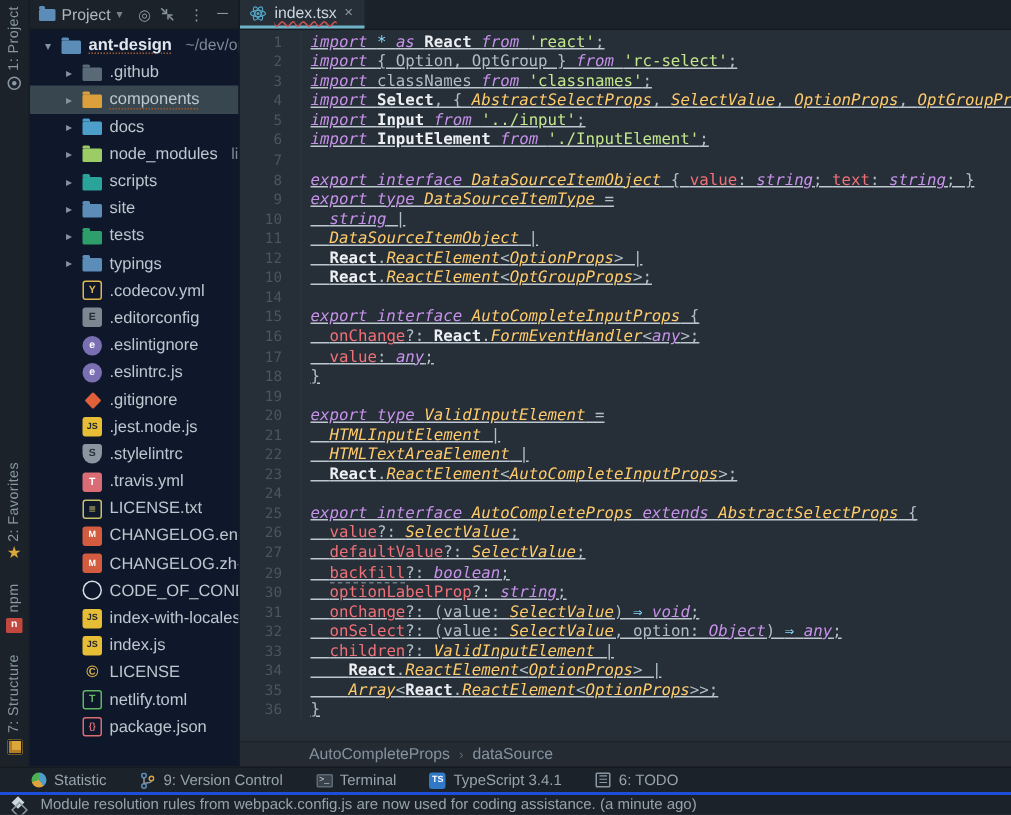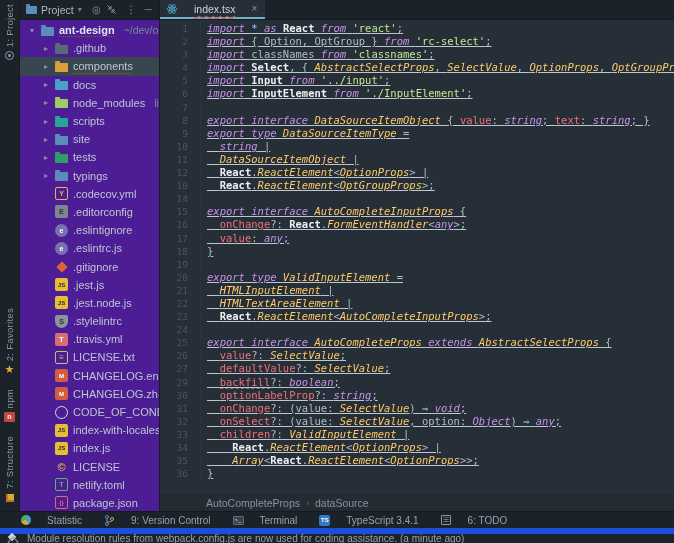--- a/index.html
+++ b/index.html
@@ -15,21 +15,21 @@
   .stripe-btn { display:flex; flex-direction:column; align-items:center; gap:3px; margin-bottom:14px; cursor:pointer; }
   .vtext { writing-mode:vertical-rl; transform:rotate(180deg); font-size:9.5px; color:#8b98a3; letter-spacing:.3px; }
   .s-ico { width:11px; height:11px; display:flex; align-items:center; justify-content:center; font-size:9px; }
   .ico-proj { width:9px; height:9px; border:1.5px solid #8b98a3; border-radius:50%; position:relative; }
   .ico-proj::after { content:""; position:absolute; inset:2px; background:#8b98a3; border-radius:50%; }
   .ico-star { color:#d9a73b; font-size:11px; line-height:10px; }
   .ico-npm { width:11px; height:10px; background:#c1473f; border-radius:1px; color:#fff; font-size:7px; font-weight:bold; display:flex; align-items:center; justify-content:center; }
   .ico-structure { width:10px; height:10px; background:#d9a73b; border-radius:1px; box-shadow:inset 0 0 0 1px #1b2229, inset 3px -3px 0 #b37d24; }
 
   
-  .sidebar { width:140px; background:#4c1d95; border-right:1px solid #161c22; display:flex; flex-direction:column; min-height:0; }
+  .sidebar { width:140px; background:#0f172a; border-right:1px solid #161c22; display:flex; flex-direction:column; min-height:0; }
   .sidebar-header { height:20px; background:#1b2229; border-bottom:1px solid #141a20; display:flex; align-items:center; padding:0 4px 0 6px; gap:4px; flex:none; }
   .sh-folder { width:11px; height:8px; background:#5b8db8; border-radius:1px; position:relative; flex:none; }
   .sh-folder::before { content:""; position:absolute; top:-2px; left:0; width:4px; height:2px; background:#5b8db8; border-radius:1px 1px 0 0; }
   .sh-title { color:#aeb9c2; font-size:10.5px; }
   .sh-chev { color:#76838e; font-size:8px; }
   .sh-gap { flex:1; }
   .hbtn { color:#8b98a3; font-size:10px; width:14px; text-align:center; cursor:pointer; }
   .tree { flex:1; overflow:hidden; padding-top:1px; }
   .tree-row { height:18.2px; display:flex; align-items:center; gap:5px; padding-left:8px; white-space:nowrap; overflow:hidden; cursor:pointer; }
   .tree-row.selected { background:#38474f; }
@@ -61,21 +61,21 @@
   .i-txt { border:1px solid #c9c06a; color:#c9c06a; font-size:8px; }
   .i-md { background:#d35b3f; color:#fff; font-size:6px; }
   .i-ghfile { border:1.5px solid #d7dee4; border-radius:50%; color:#d7dee4; font-size:6px; }
   .i-license { color:#e0b64e; font-size:11px; }
   .i-toml { border:1px solid #5fb85f; color:#5fb85f; }
   .i-json { border:1px solid #d96c75; color:#d96c75; font-size:6px; }
 
   
   .editor { flex:1; display:flex; flex-direction:column; min-width:0; }
   .tabbar { height:20px; background:#1b2229; border-bottom:1px solid #141a20; display:flex; align-items:stretch; flex:none; }
-  .tab { display:flex; align-items:center; gap:16px; padding:0 8px 0 6px; background:#262e37; border-bottom:2px solid #6fb3c8; cursor:pointer; }
+  .tab { display:flex; align-items:center; gap:5px; padding:0 8px 0 6px; background:#262e37; border-bottom:2px solid #6fb3c8; cursor:pointer; }
   .tab-title { color:#ccd6de; font-size:10.5px; text-decoration:underline; text-decoration-style:wavy; text-decoration-color:#c85050; text-underline-offset:2px; }
   .tab-close { color:#8b98a3; font-size:10px; cursor:pointer; }
 
   .code-area { flex:1; overflow:hidden; padding-top:2px; font-family:"DejaVu Sans Mono","Liberation Mono",monospace; font-size:10.5px; }
   .code-line { display:flex; height:13.1px; line-height:13.1px; white-space:pre; }
   .code-line.current { background:rgba(255,255,255,0.045); }
   .lnum { width:40px; flex:none; text-align:right; padding-right:12px; color:#49565f; font-size:9.5px; }
   .code-line.current .lnum { color:#c4cfd8; }
   .lcontent { border-left:1px solid #2b343d; padding-left:6px; flex:1;text-decoration:underline; }
   .tk-k { color:#c792ea; font-style:italic; }
@@ -88,29 +88,29 @@
   .tk-w { color:#b0bec5; }
   .tk-n { color:#f07178; border-bottom:1px dashed #6c7a84; }
   .tk-x { color:#b0bec5; background:#33505c; outline:1px solid #517181; border-radius:1px; }
 
   .breadcrumbs { height:17px; flex:none; display:flex; align-items:center; gap:6px; padding-left:46px; background:#242b33; border-top:1px solid #1d242b; color:#8593a0; font-size:10.5px; }
   .crumb { cursor:pointer; }
   .crumb-sep { color:#5d6a74; font-size:9px; }
 
   
   .toolbar { height:17px; flex:none; background:#1b2229; border-top:1px solid #141a20; display:flex; align-items:center; gap:22px; padding-left:20px; }
-  .tb-item { display:flex; align-items:center; gap:16px; color:#97a3ad; font-size:10px; cursor:pointer; }
+  .tb-item { display:flex; align-items:center; gap:5px; color:#97a3ad; font-size:10px; cursor:pointer; }
   .tb-ico { width:11px; height:11px; flex:none; display:flex; align-items:center; justify-content:center; }
   .ico-pie { width:10px; height:10px; border-radius:50%; background:conic-gradient(#4d9fcb 0 40%, #e0a23c 40% 70%, #4caf50 70% 100%); }
   .ico-branch { color:#5b8db8; font-size:10px; font-weight:bold; }
   .ico-term { width:11px; height:9px; background:#39424b; border:1px solid #5d6a74; border-radius:1px; color:#cfd8df; font-size:6px; display:flex; align-items:center; justify-content:center; }
   .ico-ts { width:11px; height:11px; background:#3178c6; border-radius:2px; color:#fff; font-size:6px; font-weight:bold; display:flex; align-items:center; justify-content:center; }
   .ico-todo { width:10px; height:10px; border:1px solid #8b98a3; border-radius:1px; color:#8b98a3; font-size:7px; display:flex; align-items:center; justify-content:center; }
 
-  .statusbar { height:15px; flex:none; background:#1b2229; border-top:6px solid #1d4ed8; display:flex; align-items:center; gap:10px; padding-left:8px; color:#96a2ac; font-size:10px; }
+  .statusbar { height:15px; flex:none; background:#1b2229; border-top:2px solid #1d4ed8; display:flex; align-items:center; gap:10px; padding-left:8px; color:#96a2ac; font-size:10px; }
   .ico-layers { width:9px; height:9px; position:relative; }
   .ico-layers::before { content:""; position:absolute; top:0; left:1px; width:6px; height:6px; background:#cfd8df; transform:rotate(45deg); }
   .ico-layers::after { content:""; position:absolute; top:4px; left:1px; width:6px; height:6px; border:1px solid #8b98a3; transform:rotate(45deg); }
 
   svg { display:block; }
 </style>
 </head>
 <body>
 
 <div class="app">
@@ -223,25 +223,20 @@
           </div>
           <div class="tree-row depth1">
             <span class="chev"></span>
             <span class="fic i-eslint">e</span>
             <span class="label">.eslintrc.js</span>
           </div>
           <div class="tree-row depth1">
             <span class="chev"></span>
             <span class="fic i-git"></span>
             <span class="label">.gitignore</span>
-          </div>
-          <div class="tree-row depth1">
-            <span class="chev"></span>
-            <span class="fic i-js">JS</span>
-            <span class="label">.jest.js</span>
           </div>
           <div class="tree-row depth1">
             <span class="chev"></span>
             <span class="fic i-js">JS</span>
             <span class="label">.jest.node.js</span>
           </div>
           <div class="tree-row depth1">
             <span class="chev"></span>
             <span class="fic i-stylelint">S</span>
             <span class="label">.stylelintrc</span>

